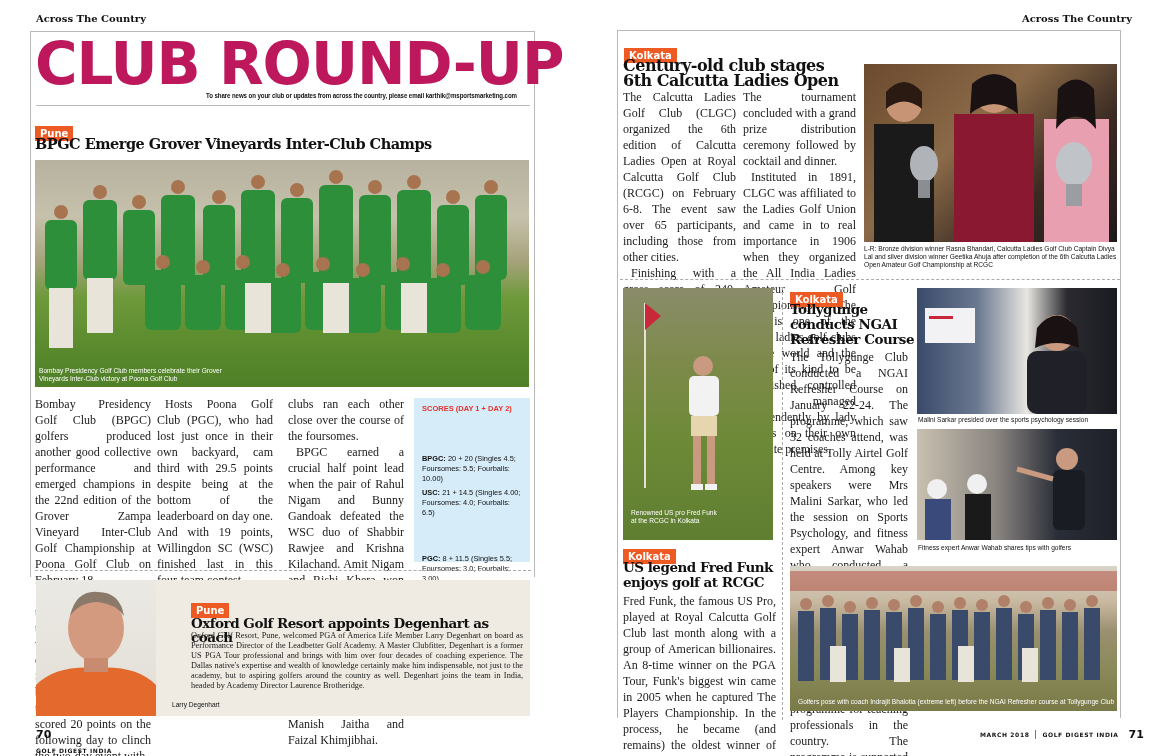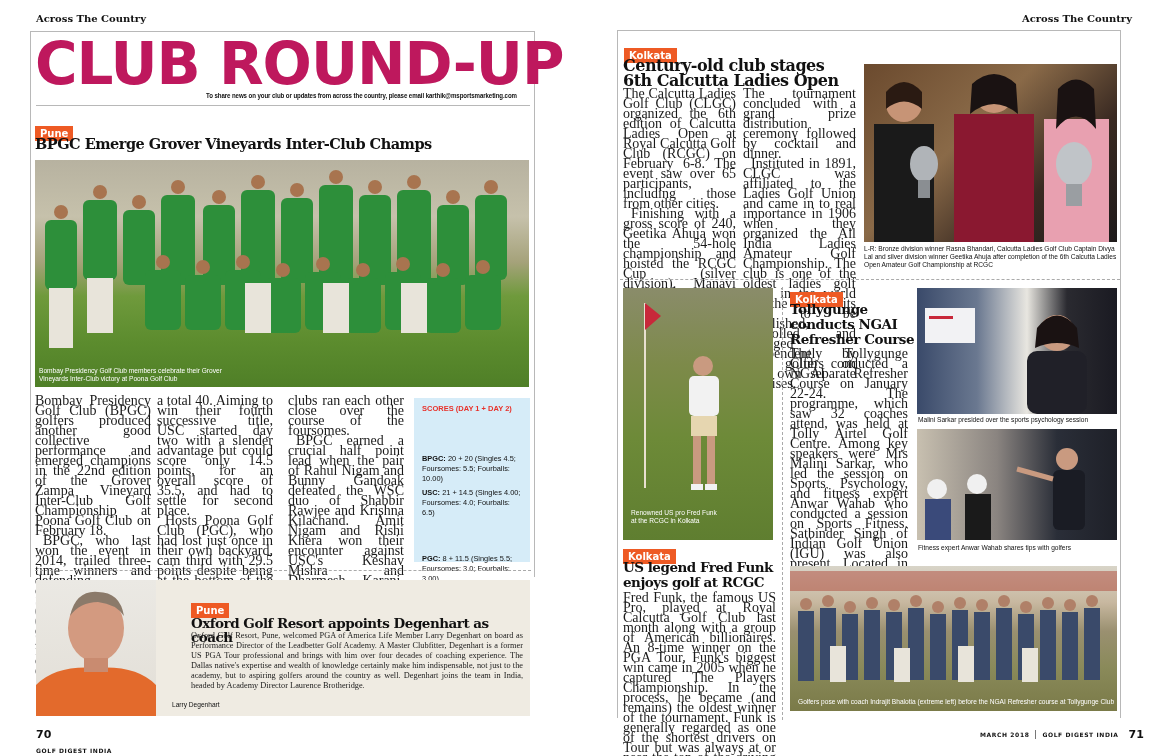--- a/index.html
+++ b/index.html
@@ -3,21 +3,21 @@
 <meta charset="utf-8">
 <style>
   * { box-sizing: border-box; margin: 0; padding: 0; }
   html, body { width: 1152px; height: 756px; background: #ffffff; overflow: hidden; }
   body { position: relative; font-family: "DejaVu Serif", serif; color: #1a1a1a; }
   .abs { position: absolute; }
   .section-tag { font-family: "DejaVu Serif", serif; font-weight: bold; font-size: 10px; color: #111; }
   .frame { border: 1px solid #b8b8b8; }
   .headline { font-family: "DejaVu Serif", serif; font-weight: bold; color: #111; letter-spacing: -0.5px; line-height: 1.05; }
   .tag { background: #ee5a24; color: #fff; font-family: "DejaVu Sans", sans-serif; font-weight: bold; font-size: 10px; padding: 1px 5px; display: inline-block; line-height: 13px; }
-  .body-text { font-family: "Liberation Serif", serif; font-size: 14px; line-height: 10px; text-align: justify; color: #1a1a1a; }
+  .body-text { font-family: "Liberation Serif", serif; font-size: 12px; line-height: 16px; text-align: justify; color: #1a1a1a; }
   .body-text p { text-indent: 8px; }
   .body-text p.first { text-indent: 0; }
   .caption { font-family: "Liberation Sans", sans-serif; font-size: 6.6px; line-height: 8px; color: #111; }
   .photo-caption { font-family: "Liberation Sans", sans-serif; font-size: 6.6px; line-height: 8px; color: #fff; }
   .dotted-h { border-top: 1px dashed #aaa; height: 0; }
   .dotted-v { border-left: 1px dashed #aaa; width: 0; }
   .folio { font-family: "DejaVu Sans", sans-serif; font-size: 6px; font-weight: bold; letter-spacing: 0.6px; color: #111; }
   .folio-num { font-family: "DejaVu Sans", sans-serif; font-size: 11px; font-weight: bold; color: #111; }
   .photo { overflow: hidden; }
 </style>
@@ -94,21 +94,20 @@
     </g>
   </svg>
   <div class="abs photo-caption" style="left:4px;bottom:4px;width:200px;">Bombay Presidency Golf Club members celebrate their Grover Vineyards Inter-Club victory at Poona Golf Club</div>
 </div>
 
 <div class="abs body-text" style="left:35px;top:396px;width:116px;">
   <p class="first">Bombay Presidency Golf Club (BPGC) golfers produced another good collective performance and emerged champions in the 22nd edition of the Grover Zampa Vineyard Inter-Club Golf Championship at Poona Golf Club on February 18.</p>
   <p>BPGC, who last won the event in 2014, trailed three-time winners and defending champions United Services Club (USC) by one point (20-21) at the end of day one, but scored 20 points on the following day to clinch the two-day event with</p>
 </div>
 <div class="abs body-text" style="left:157px;top:396px;width:116px;">
-  <p class="first">a total 40. Aiming to win their fourth successive title, USC started day two with a slender advantage but could score only 14.5 points, for an overall score of 35.5, and had to settle for second place.</p>
   <p>Hosts Poona Golf Club (PGC), who had lost just once in their own backyard, cam third with 29.5 points despite being at the bottom of the leaderboard on day one. And with 19 points, Willingdon SC (WSC) finished last in this four-team contest.</p>
   <p>The race for the title was between USC and BPGC as the</p>
 </div>
 <div class="abs body-text" style="left:288px;top:396px;width:116px;">
   <p class="first">clubs ran each other close over the course of the foursomes.</p>
   <p>BPGC earned a crucial half point lead when the pair of Rahul Nigam and Bunny Gandoak defeated the WSC duo of Shabbir Rawjee and Krishna Kilachand. Amit Nigam and Rishi Khera won their encounter against USC's Keshav Mishra and Dharmesh Karani, while Divesh Wadhawan and Viren Ahuja saw Bombay home by winning their tie against the PGC's Manish Jaitha and Faizal Khimjibhai.</p>
 </div>
 
 <div class="abs" style="left:414px;top:398px;width:116px;height:164px;background:#d6ecf8;padding:6px 8px;font-family:'Liberation Sans',sans-serif;font-size:7.4px;line-height:10px;color:#111;">
   <div style="color:#e8312a;font-weight:bold;font-size:7.5px;margin-bottom:4px;">SCORES (DAY 1 + DAY 2)</div>

